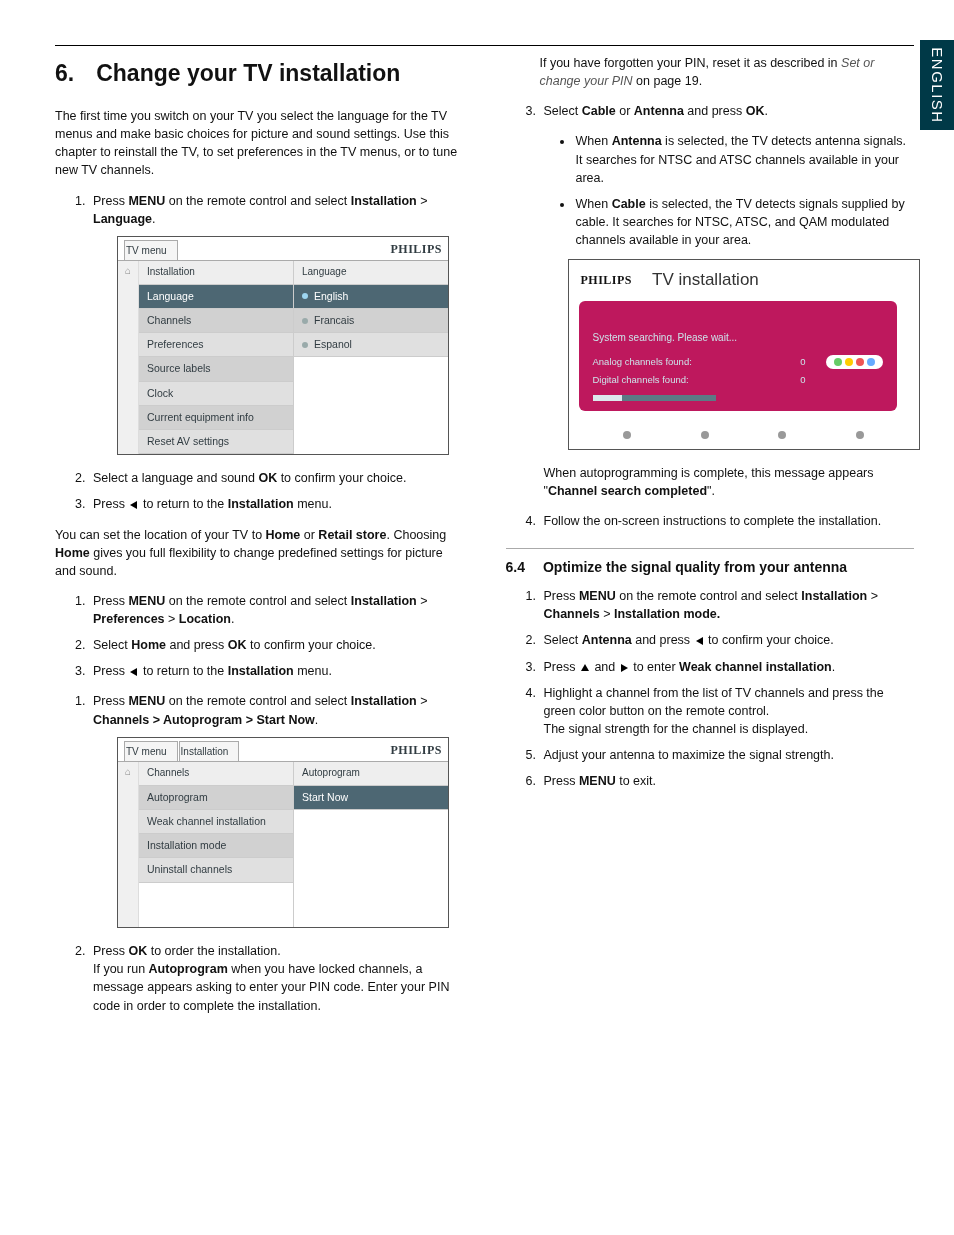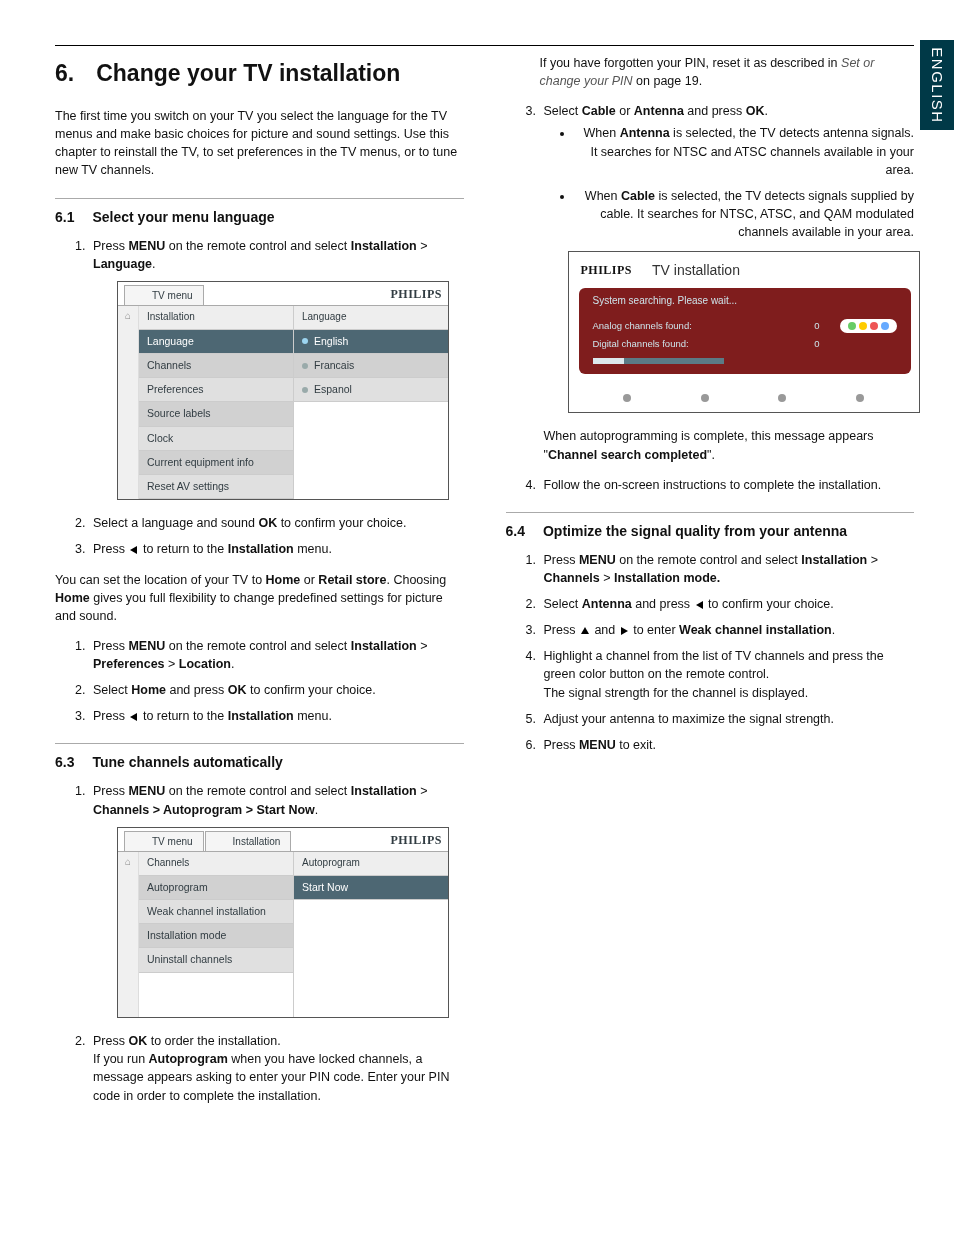--- a/index.html
+++ b/index.html
@@ -53,21 +53,21 @@
     font-size: 14px;
     font-weight: bold;
     margin: 18px 0 12px 0;
     border-top: 1px solid #aaa;
     padding-top: 10px;
   }
   h2.section .num { margin-right: 18px; }
   p { margin: 0 0 12px 0; line-height: 1.45; }
   ol.steps { margin: 0 0 12px 0; padding-left: 34px; }
   ol.steps > li { margin-bottom: 8px; line-height: 1.45; padding-left: 4px; }
-  ul.bullets { margin: 4px 0 8px 0; padding-left: 30px; list-style: disc; text-align: right; }
+  ul.bullets { margin: 12px 0 8px 0; padding-left: 30px; list-style: disc; }
   ul.bullets li { margin-bottom: 8px; line-height: 1.45; padding-left: 2px; }
   strong { font-weight: bold; }
   .italic { font-style: italic; color: #555; }
   .tri {
     display: inline-block;
     width: 0; height: 0;
     border-style: solid;
   }
   .tri.left {
     border-width: 4.5px 7px 4.5px 0;
@@ -95,21 +95,21 @@
   }
   .menu-head {
     display: flex;
     align-items: center;
     padding: 3px 6px 0 6px;
   }
   .menu-tabs { display: flex; gap: 1px; }
   .menu-tab {
     border: 1px solid #aaa;
     border-bottom: none;
-    padding: 3px 10px 2px 27px;
+    padding: 3px 10px 2px 1px;
     background: #f5f5f5;
     font-size: 10px;
   }
   .brand {
     margin-left: auto;
     font-weight: bold;
     letter-spacing: 0.5px;
     font-family: serif;
     font-size: 12px;
   }
@@ -160,27 +160,27 @@
     margin: 10px 0 14px 24px;
     width: 350px;
   }
   .search-head {
     display: flex;
     align-items: center;
     padding: 8px 12px;
     gap: 20px;
   }
   .search-head .brand { margin-left: 0; }
-  .search-title { font-size: 14px; color: #333; }
+  .search-title { font-size: 17px; color: #333; }
   .search-body {
-    background: #7f1d1d;
+    background: #be185d;
     color: #cde3ea;
-    margin: 0 8px 10px 10px;
+    margin: 0 22px 10px 10px;
     border-radius: 6px;
-    padding: 6px 14px 10px 14px;
+    padding: 30px 14px 10px 14px;
     font-size: 10px;
   }
   .search-line { margin-bottom: 10px; }
   .search-row { display:flex; justify-content:space-between; margin-bottom:4px; font-size:9.5px;}
   .prog {
     height: 6px;
     background: #5b7a85;
     width: 58%;
     margin-top: 8px;
     position:relative;
@@ -215,23 +215,20 @@
 <div class="top-rule"></div>
 
 <div class="columns">
 
   <div class="col">
     <h1 class="chapter">
       <span class="num">6.</span><span>Change your TV installation</span>
     </h1>
     <p>The first time you switch on your TV you select the language for the TV menus and make basic choices for picture and sound settings.  Use this chapter to reinstall the TV, to set preferences in the TV menus, or to tune new TV channels.</p>
 
-    <h2 class="section">
-      <span class="num">6.1</span><span>Select your menu language</span>
-    </h2>
     <ol class="steps">
       <li>
         <span>Press </span><strong>MENU</strong><span> on the remote control and select </span><strong>Installation</strong><span> &gt; </span><strong>Language</strong>.
         <div class="menu-box">
           <div class="menu-head">
             <div class="menu-tabs">
                 <div class="menu-tab">TV menu</div>
               </div>
             <div class="brand">PHILIPS</div>
           </div>
@@ -275,23 +272,20 @@
         <span>Press </span><strong>MENU</strong><span> on the remote control and select </span><strong>Installation</strong><span> &gt; </span><strong>Preferences</strong><span> &gt; </span><strong>Location</strong>.
       </li>
       <li>
         <span>Select </span><strong>Home</strong><span> and press </span><strong>OK</strong><span> to confirm your choice.</span>
       </li>
       <li>
         <span>Press </span><span class="tri left"></span><span> to return to the </span><strong>Installation</strong><span> menu.</span>
       </li>
     </ol>
 
-    <h2 class="section">
-      <span class="num">6.3</span><span>Tune channels automatically</span>
-    </h2>
     <ol class="steps">
       <li>
         <span>Press </span><strong>MENU</strong><span> on the remote control and select </span><strong>Installation</strong><span> &gt; </span><strong>Channels &gt; Autoprogram &gt; Start Now</strong>.
         <div class="menu-box">
           <div class="menu-head">
             <div class="menu-tabs">
               <div class="menu-tab">TV menu</div>
               <div class="menu-tab">Installation</div>
             </div>
             <div class="brand">PHILIPS</div>

